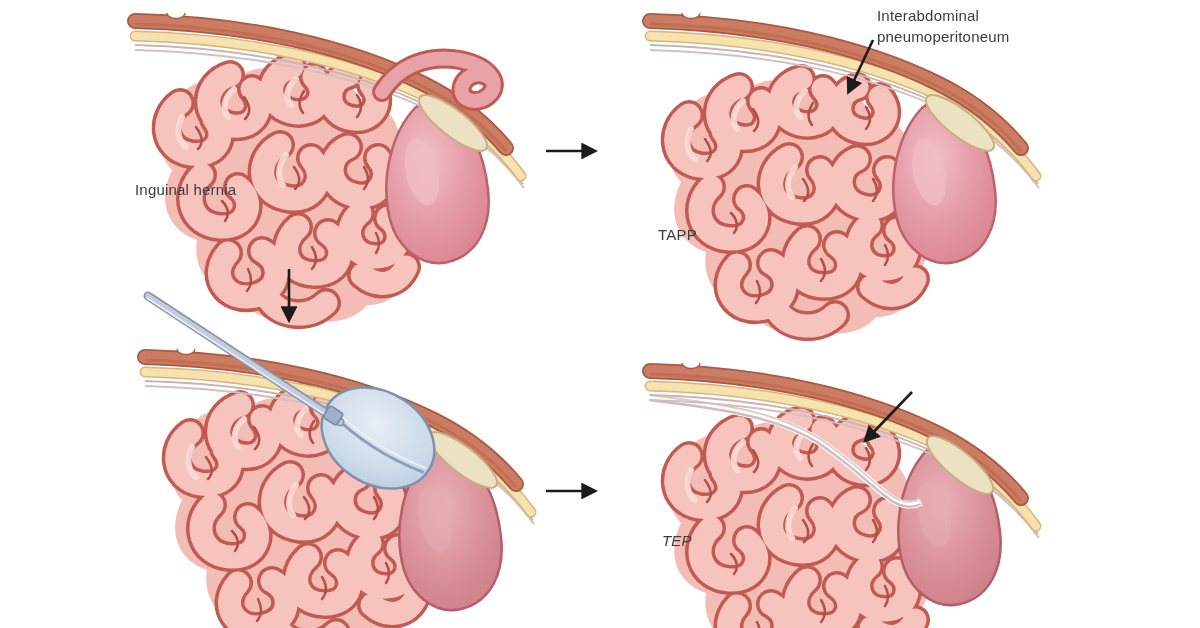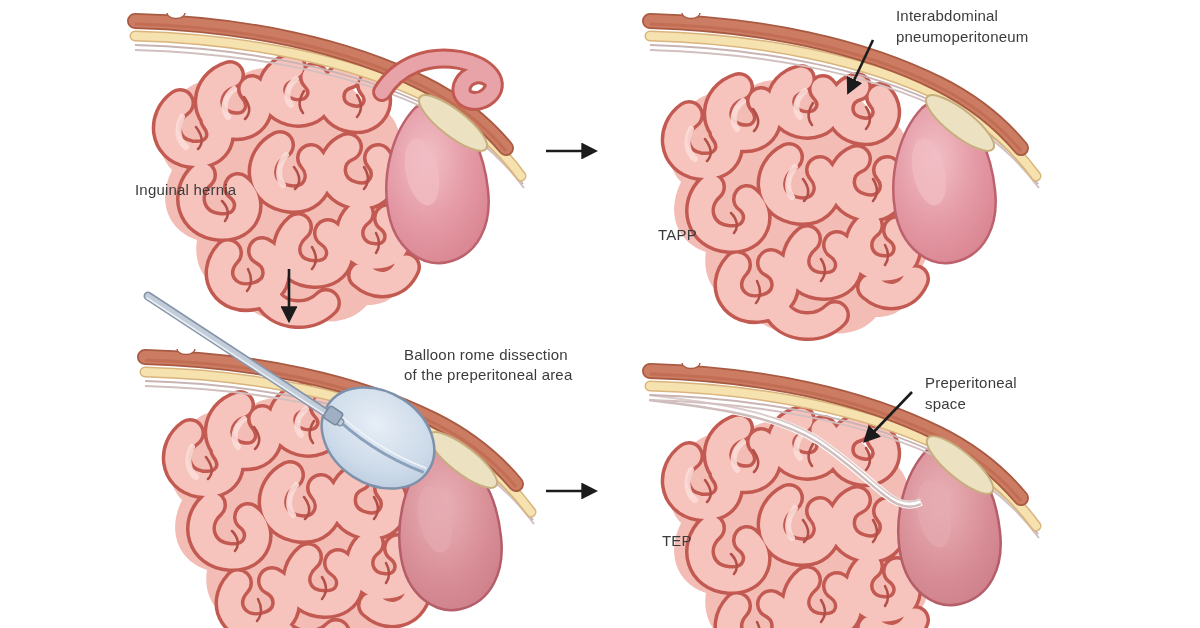--- a/index.html
+++ b/index.html
@@ -131,32 +131,24 @@
 </svg>
 
 <div class="lbl" style="left:135px;top:180px;">
   <span>Inguinal hernia</span>
 </div>
 
 <div class="lbl" style="left:658px;top:193px;margin-top:32px;">
   <span>TAPP</span>
 </div>
 
-<div class="lbl" style="left:877px;top:5px;line-height:21px;margin-left:19px;">
+<div class="lbl" style="left:877px;top:5px;line-height:21px;">
   <span>Interabdominal</span>
   <span>pneumoperitoneum</span>
 </div>
 
-<div class="lbl" style="left:404px;top:345px;">
-  <span>Balloon rome dissection</span>
-  <span>of the preperitoneal area</span>
-</div>
 
-<div class="lbl" style="left:662px;top:531px;">
+<div class="lbl" style="left:662px;top:531px;font-style:italic;">
   <span>TEP</span>
 </div>
 
-<div class="lbl" style="left:925px;top:372px;line-height:21px;">
-  <span>Preperitoneal</span>
-  <span>space</span>
-</div>
 
 </div>
 
 </body></html>

